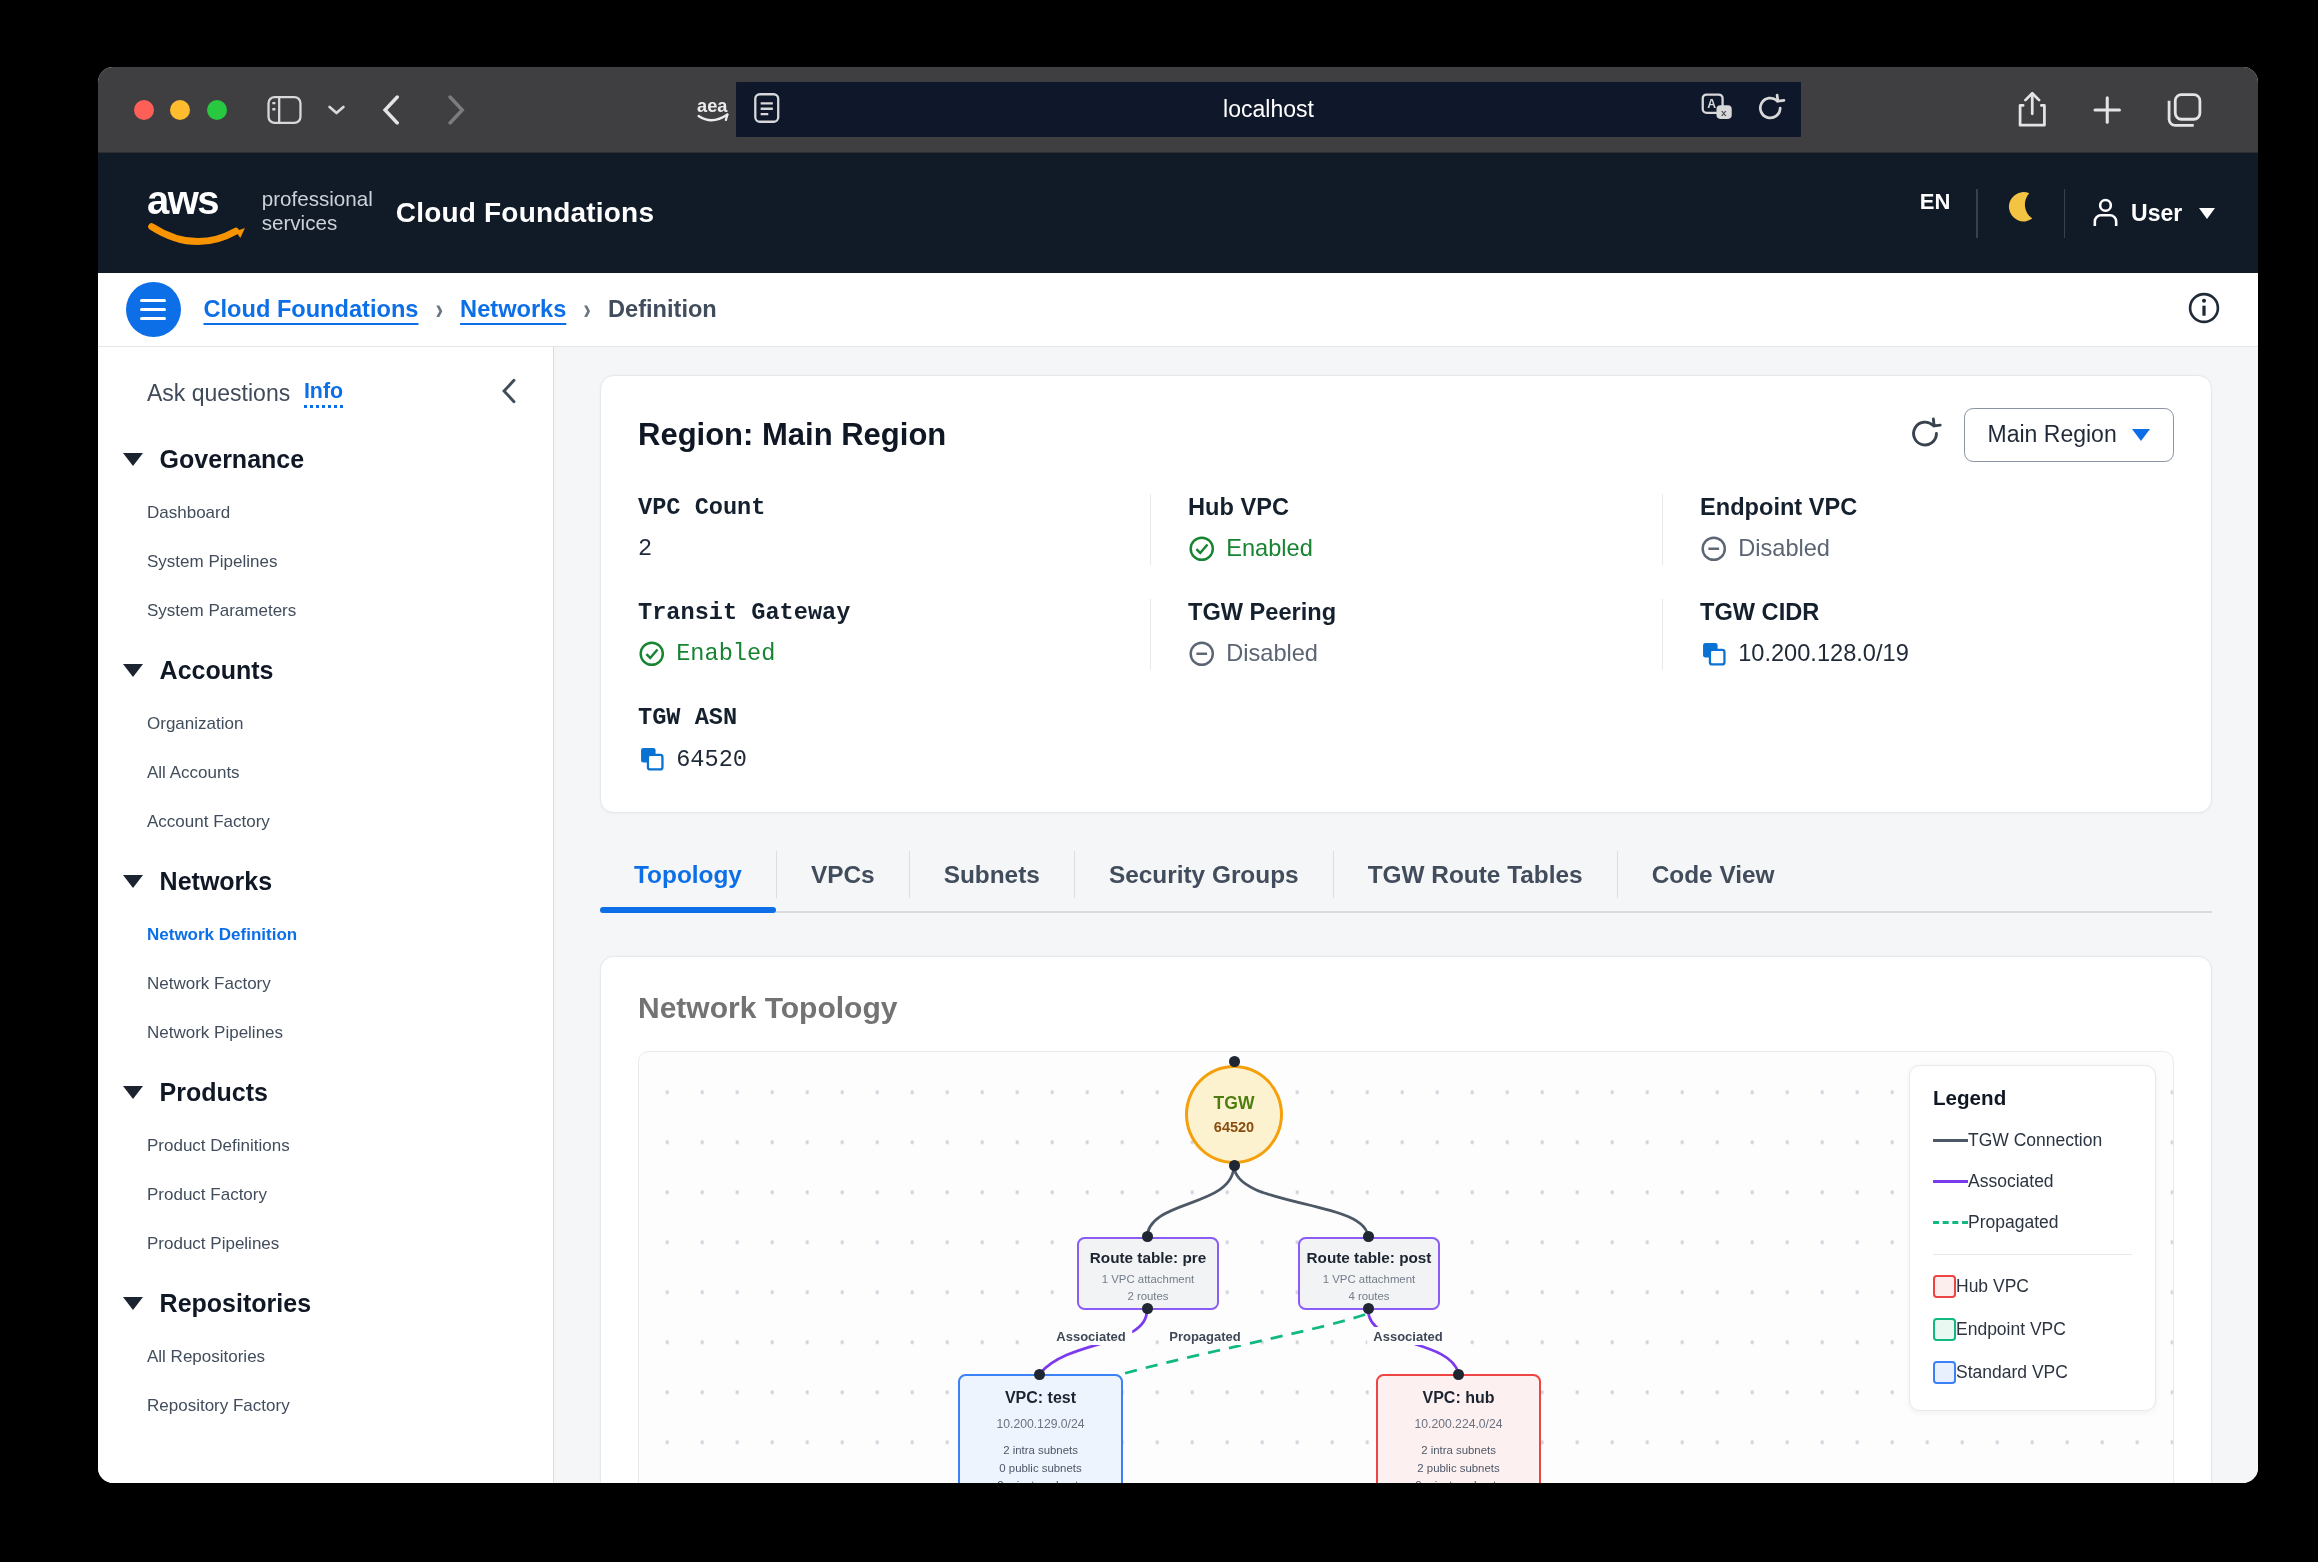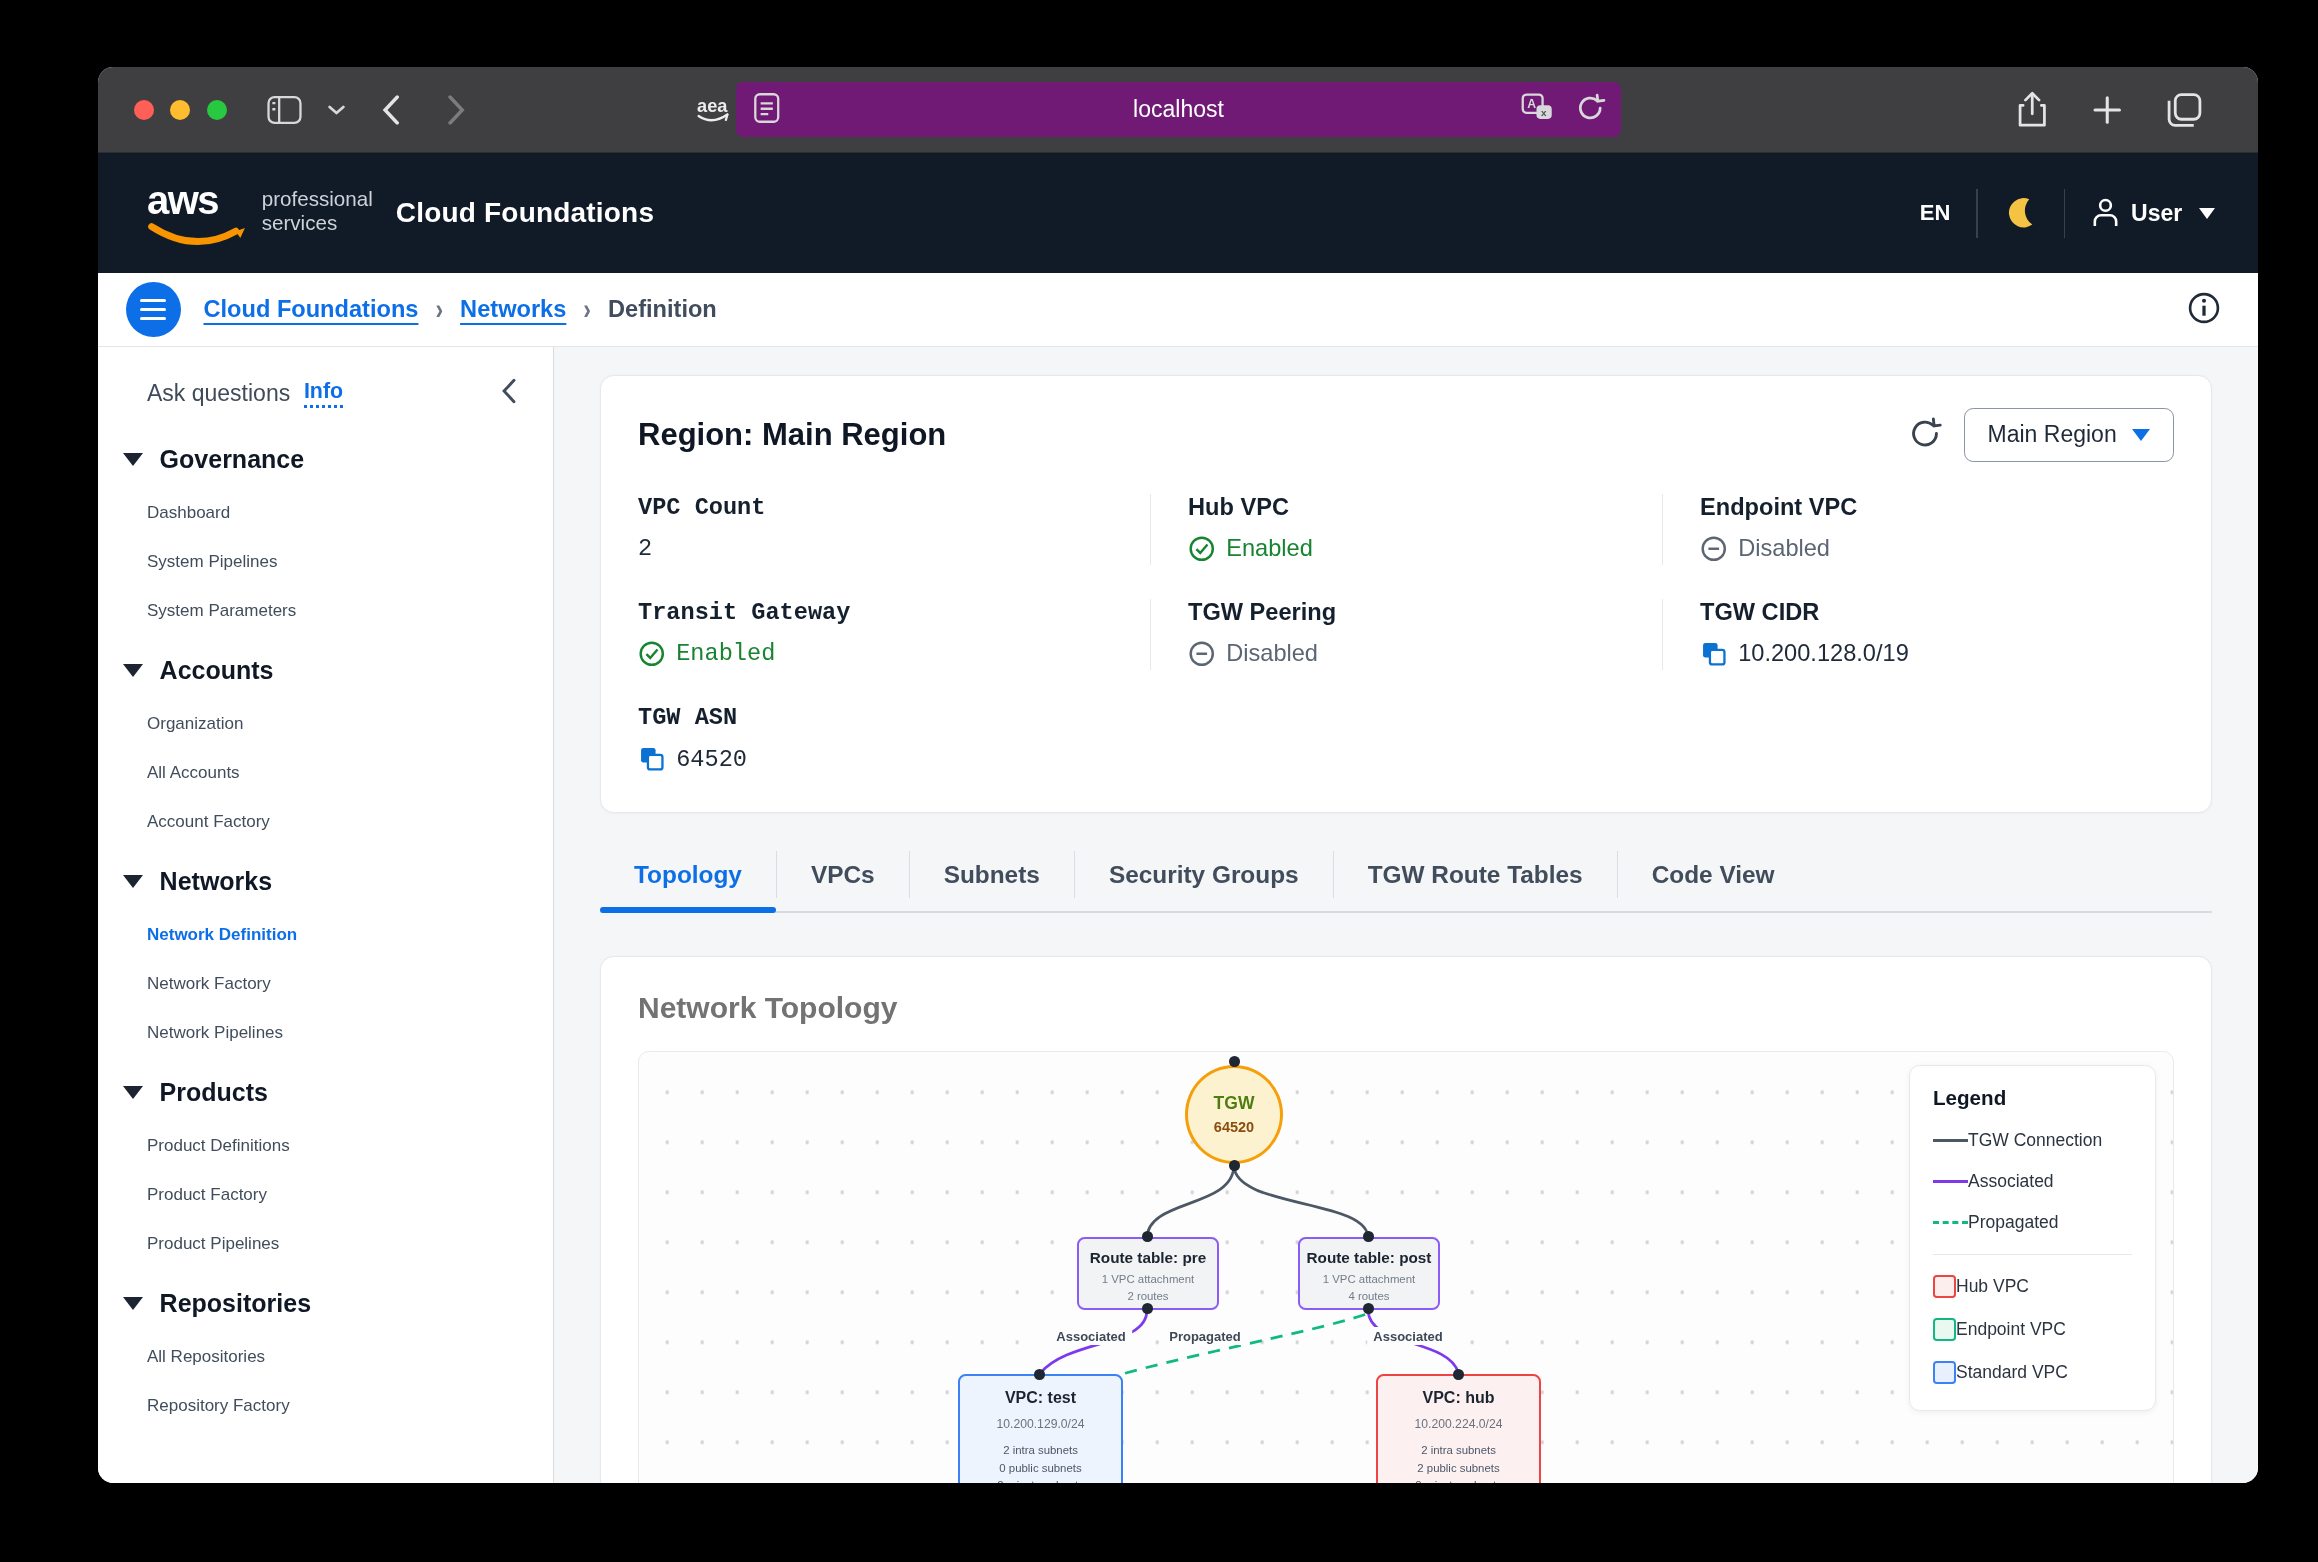--- a/index.html
+++ b/index.html
@@ -8,33 +8,33 @@
 
   
   .titlebar{height:85px;background:#3f3f41;position:relative;display:flex;align-items:center;border-bottom:0.8px solid #2e2e30;}
   .tl{width:20px;height:20px;border-radius:50%;position:absolute;top:33px;}
   .tl.red{left:36px;background:#ff5f57;}
   .tl.yellow{left:72px;background:#febc2e;}
   .tl.green{left:109px;background:#28c840;}
   .tb-ic{position:absolute;top:50%;transform:translateY(-50%);color:#d8d8da;display:flex;align-items:center;justify-content:center;}
   .tb-ic svg{display:block;}
   .dim{color:#8a8a8d;}
-  .urlbar{position:absolute;left:638px;top:15.3px;width:885px;height:55px;background:#701a75;border-radius:7px;display:flex;align-items:center;color:#ececee;}
+  .urlbar{position:absolute;left:638px;top:15.3px;width:1065px;height:55px;background:#0f172a;border-radius:1px;display:flex;align-items:center;color:#ececee;}
   .url-text{position:absolute;left:0;right:0;text-align:center;font-size:23px;color:#fff;}
   .urlbar .left-ic{position:absolute;left:17px;color:#d8d8da;}
   .urlbar .right-ics{position:absolute;right:15.3px;display:flex;gap:20px;color:#d8d8da;align-items:center;}
 
   
   .appheader{height:120px;background:#111a27;display:flex;align-items:center;padding:0 43px 0 49px;color:#fff;}
   .awslogo{display:flex;align-items:flex-start;gap:13.7px;}
   .awsmark{position:relative;width:101px;height:70px;}
   .awsmark .awstxt{font-size:40px;font-weight:700;color:#fff;letter-spacing:-1.5px;line-height:44px;}
   .prof{font-size:20.6px;color:#ccd2d9;line-height:23.6px;padding-top:9.2px;}
   .apptitle{font-size:28px;font-weight:700;margin-left:23px;letter-spacing:0.2px;}
-  .hdr-right{margin-left:auto;display:flex;align-items:center;gap:26px;}
+  .hdr-right{margin-left:auto;display:flex;gap:26px;}
   .hdr-div{width:1.5px;height:49px;background:#37414e;}
   .hdr-en{font-size:22px;font-weight:700;}
   .usergrp{display:flex;align-items:center;gap:10.7px;font-size:23px;font-weight:700;}
 
   
   .crumbbar{height:73px;background:#fff;border-bottom:1.5px solid #e3e6e9;display:flex;align-items:center;padding:0 37px 0 27.5px;position:relative;}
   .menubtn{width:55px;height:55px;border-radius:50%;background:#0d6fe8;display:flex;flex-direction:column;align-items:center;justify-content:center;gap:5.3px;}
   .menubtn span{display:block;width:26px;height:3.8px;border-radius:2.3px;background:#fff;}
   .crumbs{display:flex;align-items:center;gap:17px;margin-left:23px;font-size:23.6px;}
   .crumb-link{color:#0d6fe8;text-decoration:underline;text-underline-offset:6.1px;text-decoration-thickness:1.5px;font-weight:600;}

